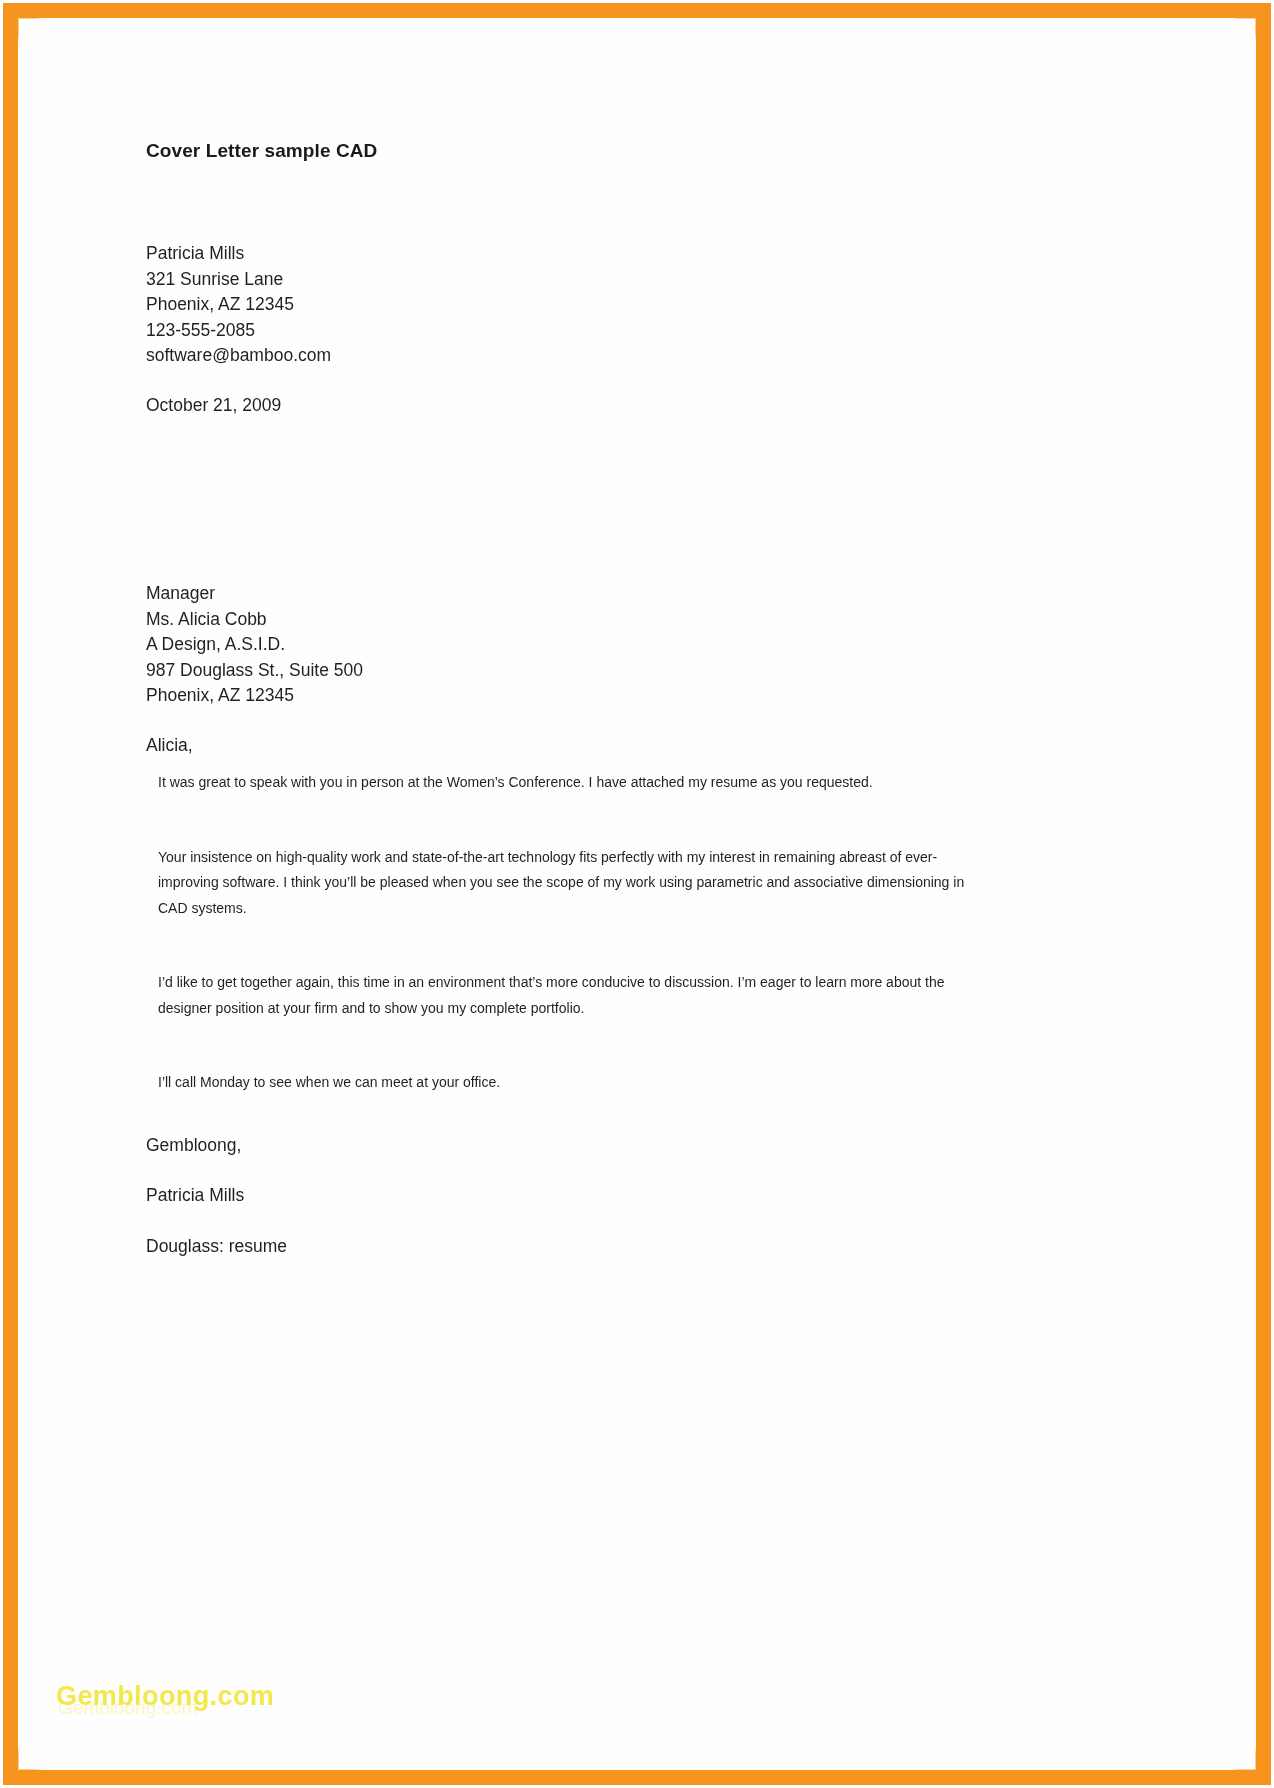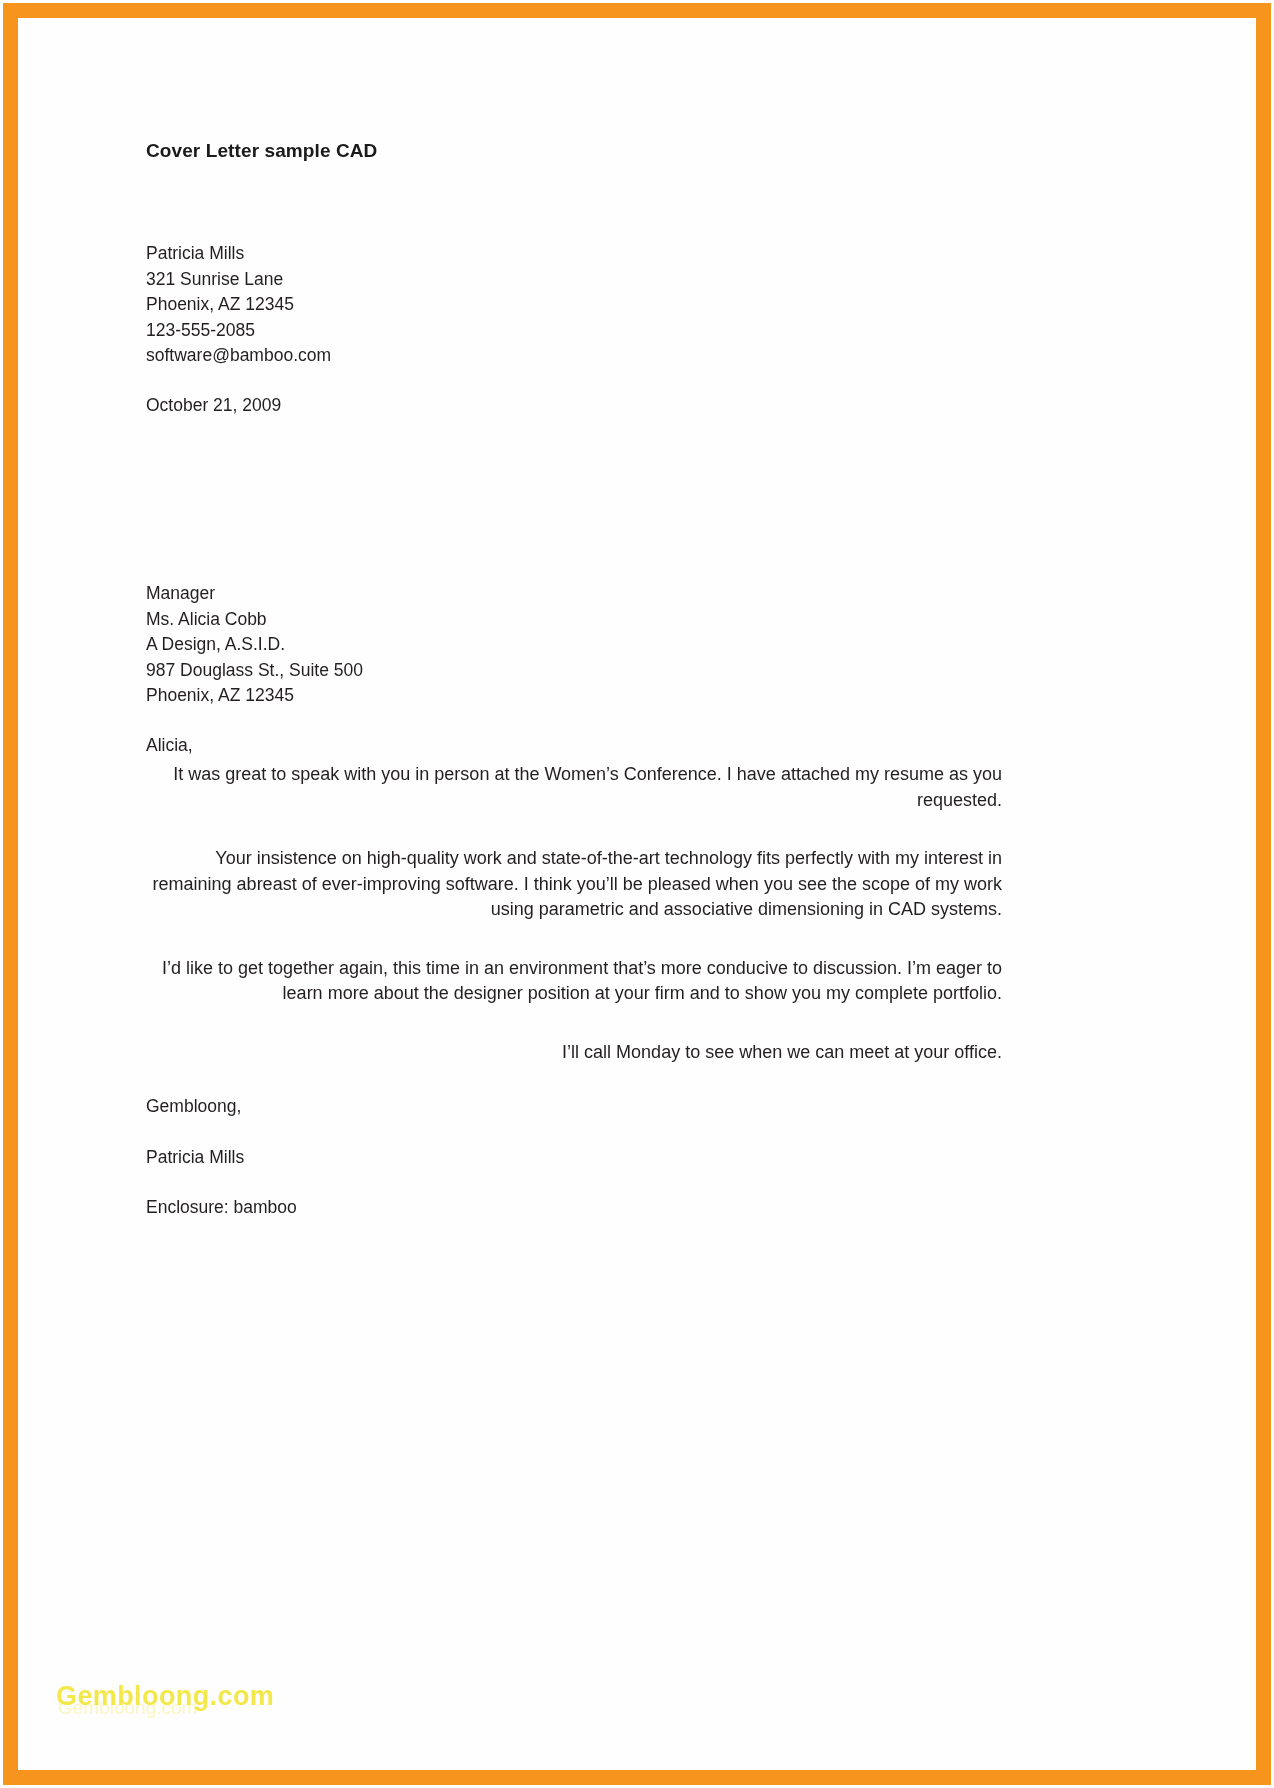--- a/index.html
+++ b/index.html
@@ -43,20 +43,21 @@
 
   
   #document-sheet {
     position: absolute;
     left: 0;
     top: 0;
     right: 0;
     bottom: 0;
     background: #fefefe;
     overflow: hidden;
+    border-radius: 24px;
   }
 
   #letter-body {
     position: absolute;
     left: 128px;
     top: 122px;
     width: 860px;
     color: #231f20;
   }
 
@@ -79,25 +80,24 @@
   .salutation,
   .sig-line,
   .enclosure-line {
     font-size: 17.5px;
     line-height: 25.5px;
     color: #231f20;
     white-space: pre;
   }
 
   .para {
-    font-size: 18px;
+    font-size: 14px;
     line-height: 25.5px;
     color: #231f20;
-    margin: 4px;
-    text-align: right;
+    margin: 12px;
   }
 
   
   .sp-sender   { height: 79px; }
   .sp-date     { height: 24px; }
   .sp-recip    { height: 163px; }
   .sp-salut    { height: 24px; }
   .sp-para     { height: 25px; }
   .sp-close    { height: 25px; }
 
@@ -175,21 +175,21 @@
 
         <p class="para">I’ll call Monday to see when we can meet at your office.</p>
         <div class="sp-close"></div>
 
         <div class="sig-line">Gembloong,</div>
         <div class="sp-close"></div>
 
         <div class="sig-line">Patricia Mills</div>
         <div class="sp-close"></div>
 
-        <div class="enclosure-line">Enclosure: bamboo</div>
+        <div class="enclosure-line">Douglass: resume</div>
 
       </div>
 
       <div id="watermark-shadow">Gembloong.com</div>
       <div id="watermark">Gembloong.com</div>
 
     </div>
   </div>
 </div>
 

